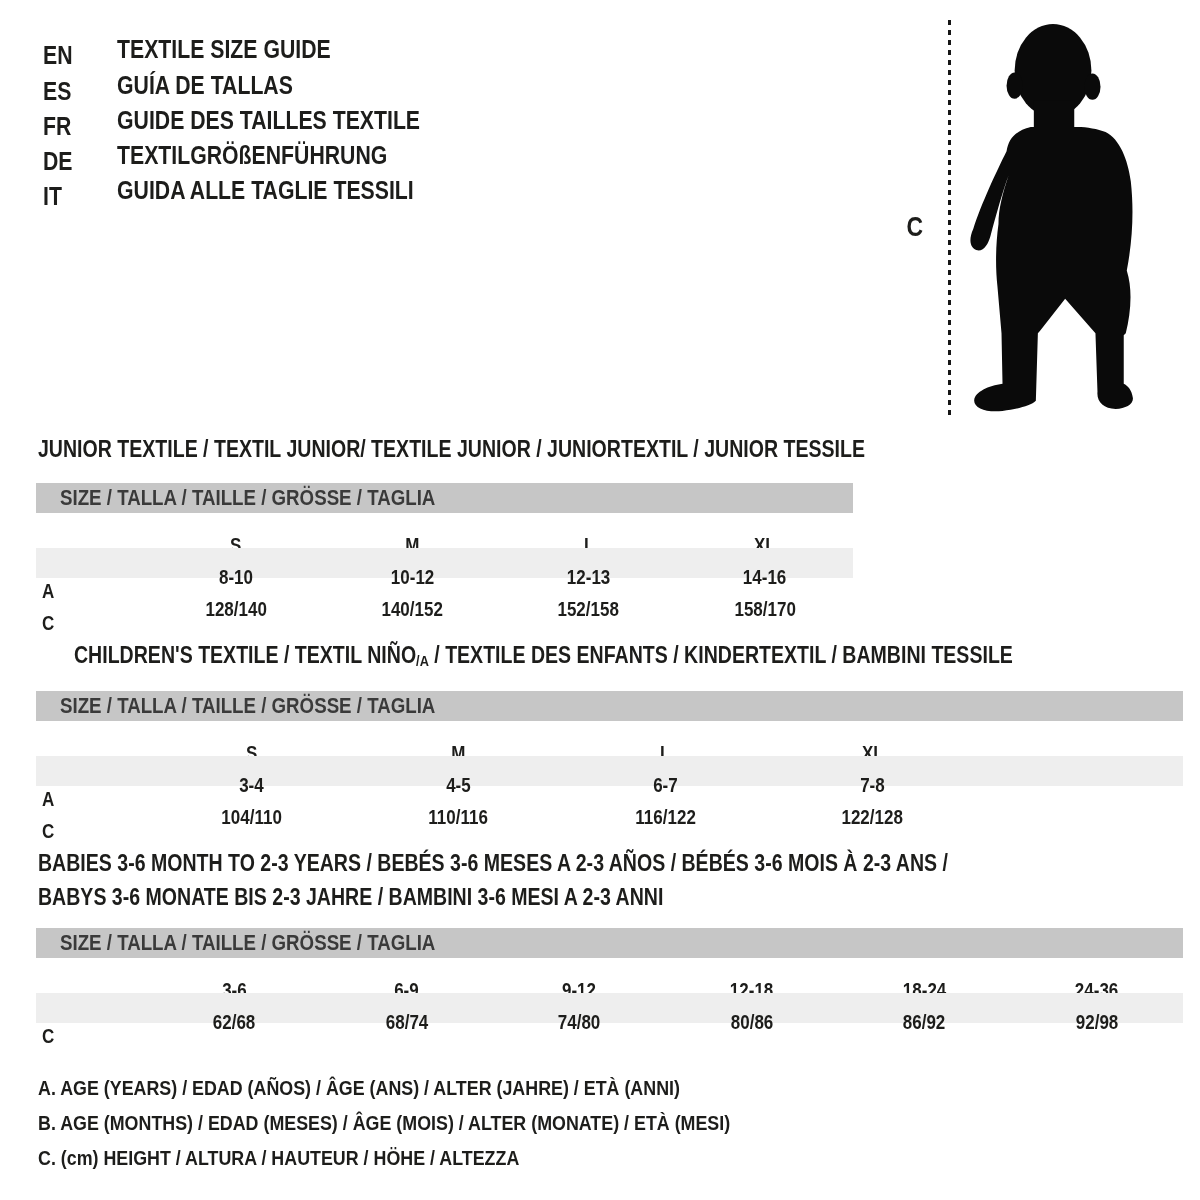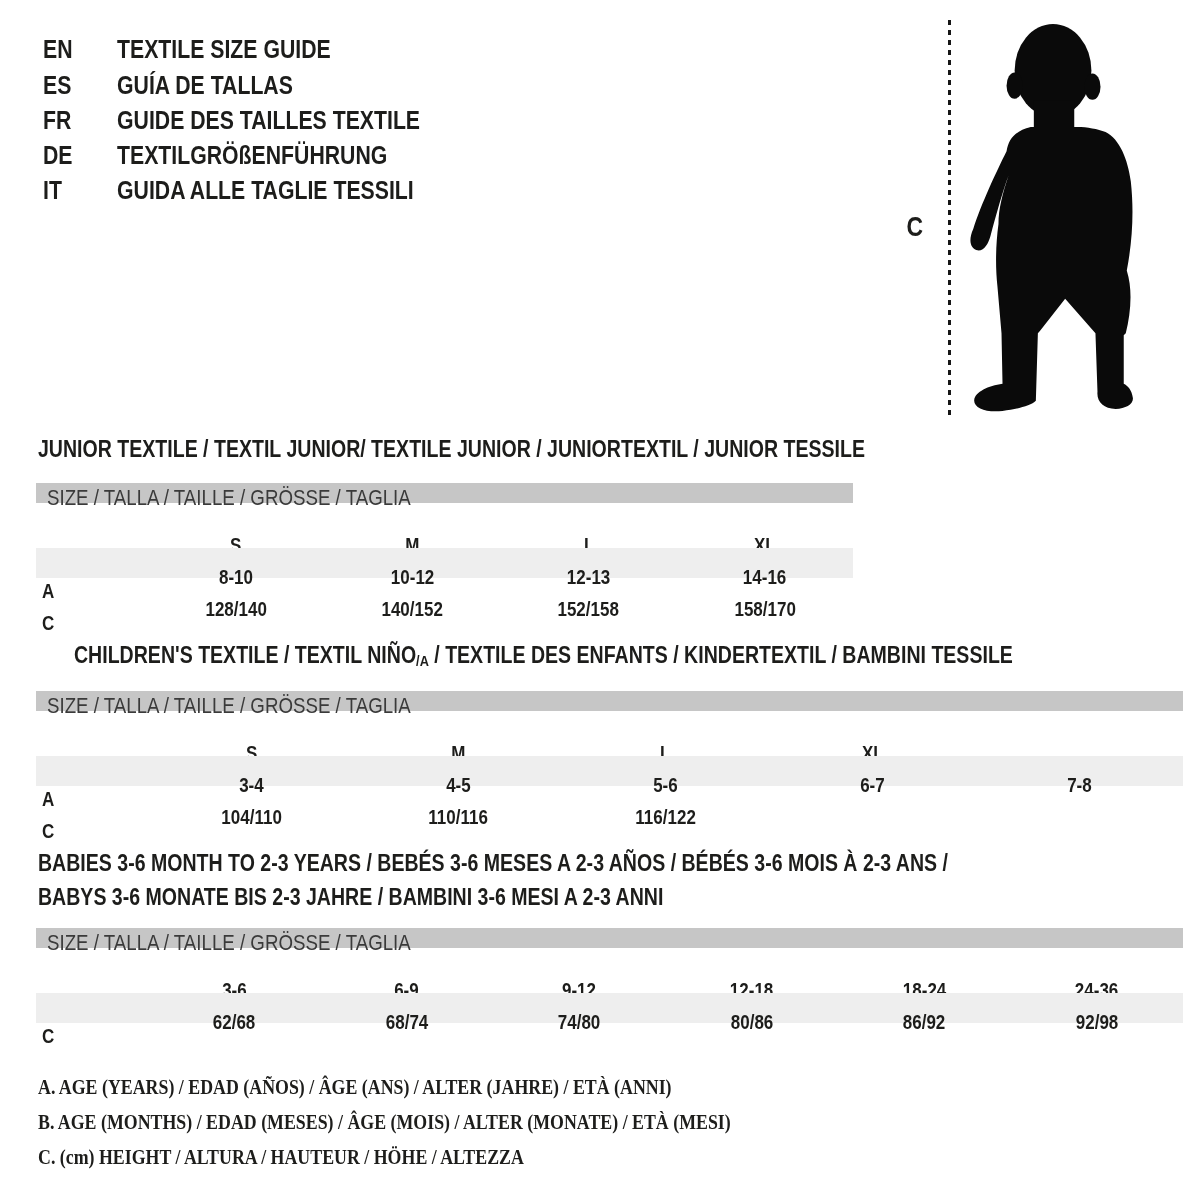--- a/index.html
+++ b/index.html
@@ -6,50 +6,50 @@
   html,body { width:1200px; height:1200px; background:#ffffff; overflow:hidden;
               font-family:"Liberation Sans","DejaVu Sans",sans-serif; color:#1d1d1b; }
 
   
   .cx  { display:inline-block; transform:scaleX(0.85); transform-origin:center; white-space:nowrap; }
   .cxl { display:inline-block; transform:scaleX(0.85); transform-origin:left center; white-space:nowrap; }
 
   
   .lang-row { position:absolute; left:43px; height:27px; line-height:27px;
               font-size:25px; font-weight:700; }
-  .lang-code  { position:absolute; left:0; }
+  .lang-code  { position:absolute; left:0;margin-top:6px; }
   .lang-title { position:absolute; left:74px; }
 
   
   .dash-line { position:absolute; left:948px; top:20px; width:3px; height:396px;
                background:repeating-linear-gradient(to bottom,#161616 0 5px,transparent 5px 10px); }
   .fig-label { position:absolute; left:905px; top:212px; font-size:27px; font-weight:700; }
 
   
   .sec-title { position:absolute; left:38px; font-size:23px; font-weight:700; line-height:26px;text-align:right; }
   .sub { font-size:15px; vertical-align:-3px; }
 
   
-  .size-bar { position:absolute; left:36px; height:20px; line-height:30px; background:#c6c6c6;
-              font-size:22px; font-weight:400; color:#3a3a3a; padding-left:11px; }
+  .size-bar { position:absolute; left:36px; height:30px; line-height:30px; background:#c6c6c6;
+              font-size:22px; font-weight:700; color:#3a3a3a; padding-left:24px; }
 
   
   .trow { position:absolute; left:36px; height:30px; display:grid; align-items:center;
           font-size:20px; font-weight:700; }
   .cols4 { grid-template-columns:112px repeat(4,1fr); }
   .cols5 { grid-template-columns:112px repeat(5,1fr); }
   .cols6 { grid-template-columns:112px repeat(6,1fr); }
   .w-junior { width:817px; }
   .w-wide   { width:1147px; }
   .cell { text-align:center; line-height:30px; }
   .cell.label { text-align:left; padding-left:6px;margin-top:28px; }
   .shaded { background:#eeeeee; }
 
   
-  .footnote { position:absolute; left:38px; font-size:21px; font-weight:700; line-height:25px;font-family:Liberation Serif, serif; }
+  .footnote { position:absolute; left:38px; font-size:21px; font-weight:700; line-height:25px; }
 
   .baby-figure { position:absolute; left:962px; top:22px; width:176px; height:396px; }
 </style>
 </head>
 <body>
 
 <div>
   <div class="lang-row" style="top:36px;">
     <span class="lang-code"><span class="cxl">EN</span></span>
     <span class="lang-title"><span class="cxl">TEXTILE SIZE GUIDE</span></span>
@@ -159,30 +159,30 @@
   <div class="cell"><span class="cx">S</span></div>
   <div class="cell"><span class="cx">M</span></div>
   <div class="cell"><span class="cx">L</span></div>
   <div class="cell"><span class="cx">XL</span></div>
 </div>
 
 <div class="trow cols5 w-wide shaded" style="top:756px;">
   <div class="cell label"><span class="cxl">A</span></div>
   <div class="cell"><span class="cx">3-4</span></div>
   <div class="cell"><span class="cx">4-5</span></div>
-  <div class="cell"><span class="cx">5-6</span></div>
   <div class="cell"><span class="cx">6-7</span></div>
   <div class="cell"><span class="cx">7-8</span></div>
 </div>
 
 <div class="trow cols5 w-wide" style="top:788px;">
   <div class="cell label"><span class="cxl">C</span></div>
   <div class="cell"><span class="cx">104/110</span></div>
   <div class="cell"><span class="cx">110/116</span></div>
   <div class="cell"><span class="cx">116/122</span></div>
+  <div class="cell"><span class="cx">122/128</span></div>
 </div>
 
 <div class="sec-title" style="top:850px;">
   <span class="cxl">BABIES 3-6 MONTH TO 2-3 YEARS / BEBÉS 3-6 MESES A 2-3 AÑOS / BÉBÉS 3-6 MOIS À 2-3 ANS /</span>
 </div>
 <div class="sec-title" style="top:884px;">
   <span class="cxl">BABYS 3-6 MONATE BIS 2-3 JAHRE / BAMBINI 3-6 MESI A 2-3 ANNI</span>
 </div>
 
 <div class="size-bar w-wide" style="top:928px;">

